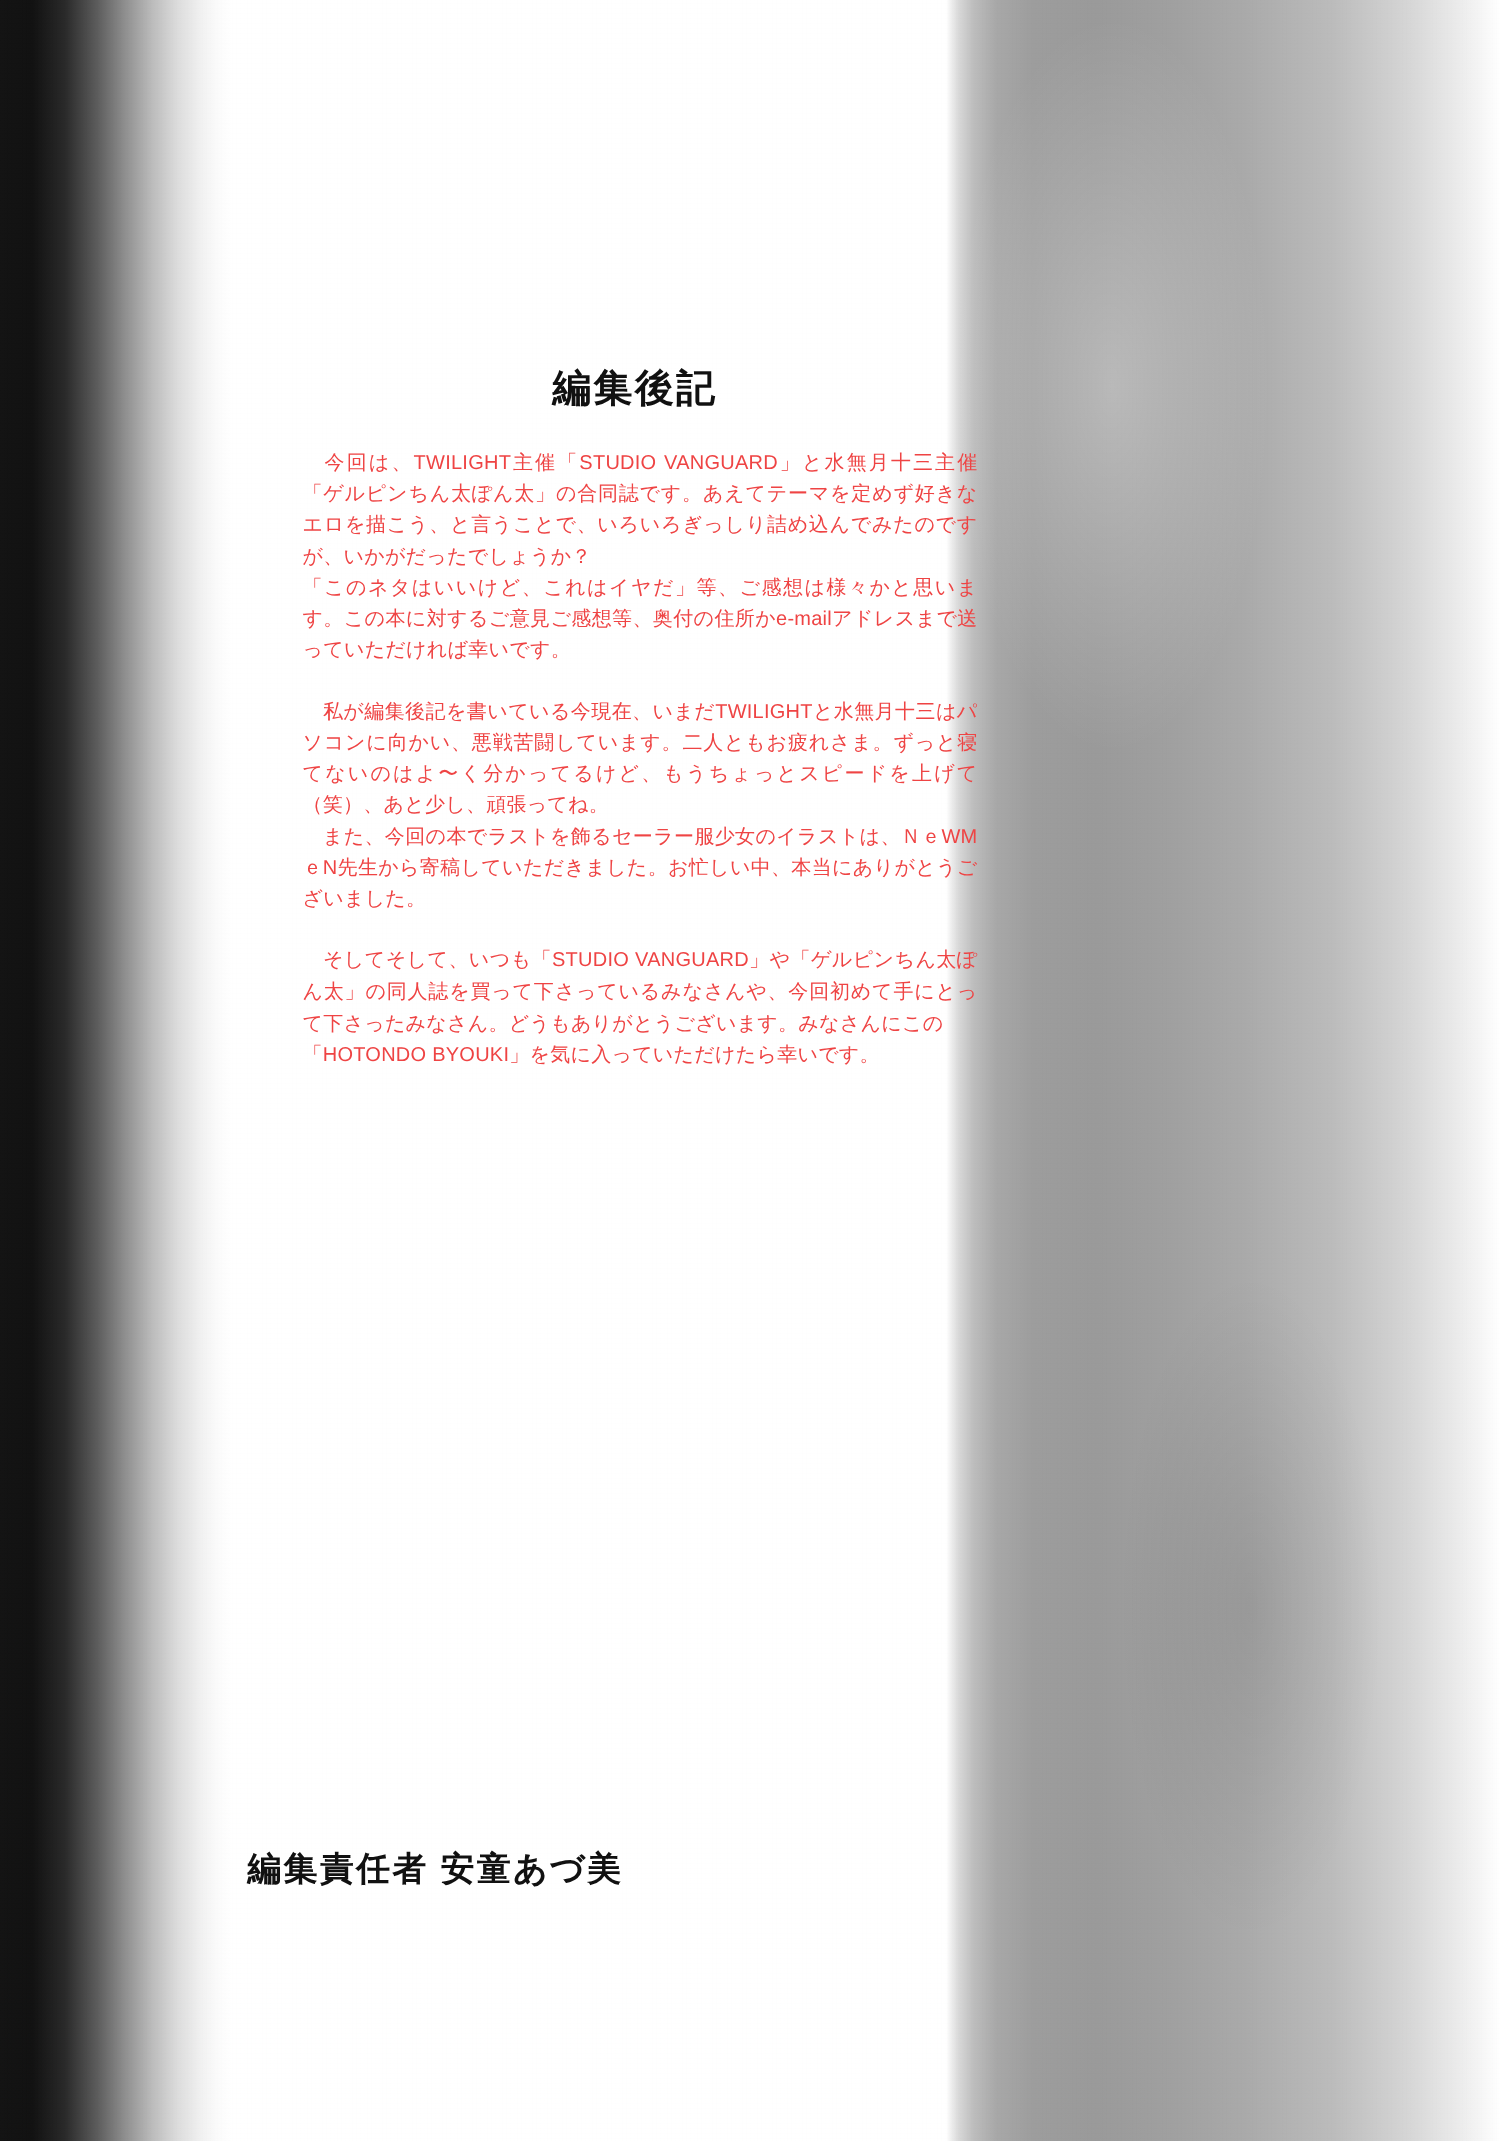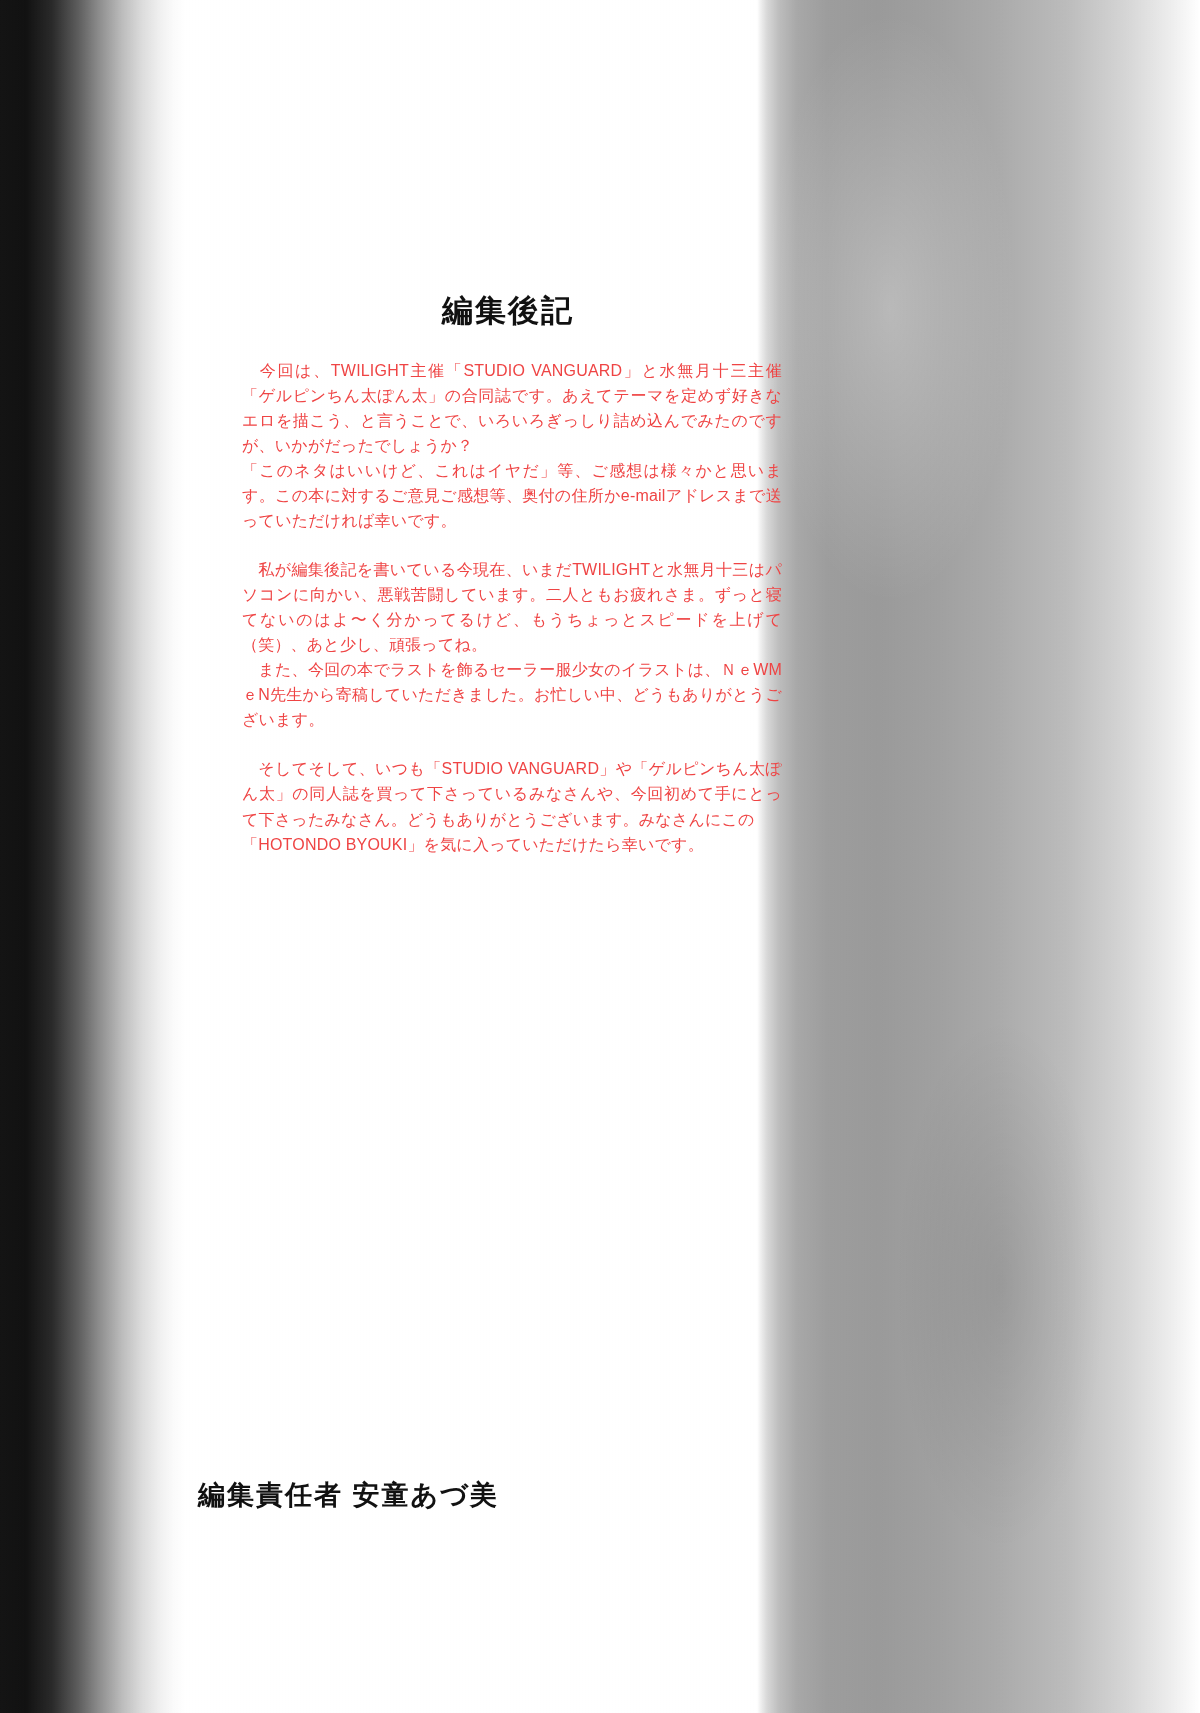--- a/index.html
+++ b/index.html
@@ -106,21 +106,21 @@
 
   <div class="gutter-left"></div>
   <div class="gutter-right"></div>
 
   <div class="content">
     <div class="afterword-title">編集後記</div>
 
     <p class="para">　今回は、TWILIGHT主催「STUDIO VANGUARD」と水無月十三主催「ゲルピンちん太ぽん太」の合同誌です。あえてテーマを定めず好きなエロを描こう、と言うことで、いろいろぎっしり詰め込んでみたのですが、いかがだったでしょうか？
 「このネタはいいけど、これはイヤだ」等、ご感想は様々かと思います。この本に対するご意見ご感想等、奥付の住所かe-mailアドレスまで送っていただければ幸いです。</p>
     <p class="para tight">　私が編集後記を書いている今現在、いまだTWILIGHTと水無月十三はパソコンに向かい、悪戦苦闘しています。二人ともお疲れさま。ずっと寝てないのはよ〜く分かってるけど、もうちょっとスピードを上げて（笑）、あと少し、頑張ってね。</p>
-    <p class="para">　また、今回の本でラストを飾るセーラー服少女のイラストは、ＮｅWMｅN先生から寄稿していただきました。お忙しい中、どうもありがとうございます。</p>
+    <p class="para">　また、今回の本でラストを飾るセーラー服少女のイラストは、ＮｅWMｅN先生から寄稿していただきました。お忙しい中、本当にありがとうございました。</p>
     <p class="para tight">　そしてそして、いつも「STUDIO VANGUARD」や「ゲルピンちん太ぽん太」の同人誌を買って下さっているみなさんや、今回初めて手にとって下さったみなさん。どうもありがとうございます。みなさんにこの
 「HOTONDO BYOUKI」を気に入っていただけたら幸いです。</p>
   </div>
 
   <div class="signature">編集責任者 安童あづ美</div>
 
   <div class="grain"></div>
 </div>
 
 </body></html>

